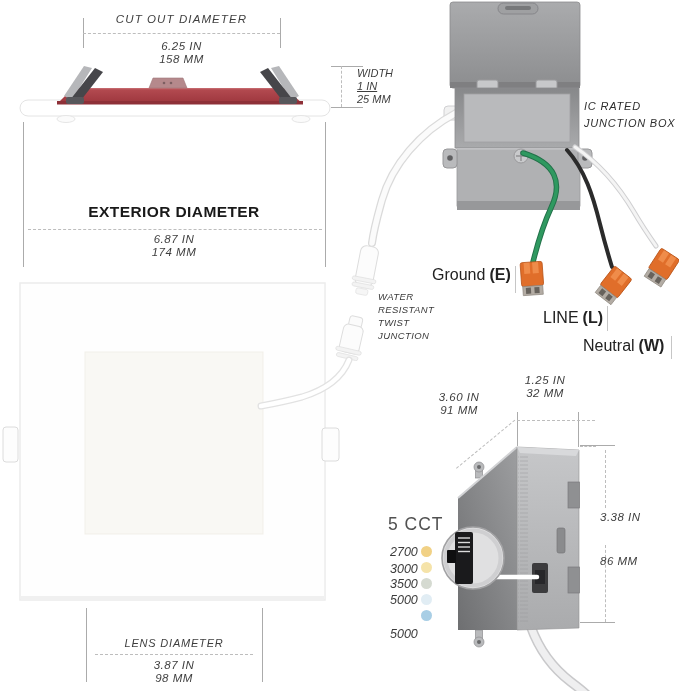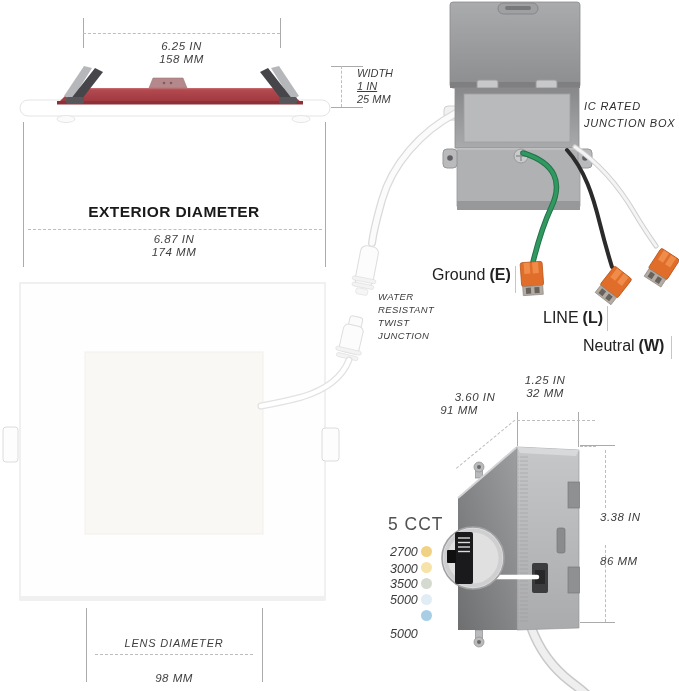--- a/index.html
+++ b/index.html
@@ -220,49 +220,51 @@
   <div class="hd" style="left:456px;top:468px;width:76px;transform:rotate(-39.5deg);transform-origin:0 0;"></div>
   <div class="hl" style="left:580px;top:445px;width:35px;"></div>
   <div class="hl" style="left:580px;top:622px;width:35px;"></div>
   <div class="vd" style="left:605px;top:450px;height:58px;"></div>
   <div class="vd" style="left:605px;top:545px;height:77px;"></div>
 
   <div class="tick" style="left:515px;top:266px;height:27px;"></div>
   <div class="tick" style="left:607px;top:306px;height:25px;"></div>
   <div class="tick" style="left:671px;top:336px;height:23px;"></div>
 
+  <div class="t it dim ctr" style="left:83px;top:13px;width:197px;letter-spacing:1.1px;">CUT OUT DIAMETER</div>
   <div class="t it dim ctr" style="left:83px;top:40px;width:197px;">6.25 IN</div>
   <div class="t it dim ctr" style="left:83px;top:53px;width:197px;">158 MM</div>
 
   <div class="t it" style="left:357px;top:67px;font-size:11px;">WIDTH</div>
   <div class="t it" style="left:357px;top:80px;font-size:11px;text-decoration:underline;">1 IN</div>
   <div class="t it" style="left:357px;top:93px;font-size:11px;">25 MM</div>
 
   <div class="t ctr" style="left:23px;top:203px;width:302px;font-size:15.5px;font-weight:bold;letter-spacing:.4px;color:#191919;">EXTERIOR DIAMETER</div>
   <div class="t it dim ctr" style="left:23px;top:233px;width:302px;">6.87 IN</div>
   <div class="t it dim ctr" style="left:23px;top:246px;width:302px;">174 MM</div>
 
   <div class="t it ctr" style="left:86px;top:637px;width:176px;font-size:11px;letter-spacing:.8px;">LENS DIAMETER</div>
+  <div class="t it dim ctr" style="left:86px;top:659px;width:176px;">3.87 IN</div>
   <div class="t it dim ctr" style="left:86px;top:672px;width:176px;">98 MM</div>
 
   <div class="t it" style="left:584px;top:100px;font-size:11px;letter-spacing:.8px;color:#2e2e2e;">IC RATED</div>
   <div class="t it" style="left:584px;top:117px;font-size:11px;letter-spacing:.8px;color:#2e2e2e;">JUNCTION BOX</div>
 
   <div class="t it note" style="left:378px;top:291px;">WATER</div>
   <div class="t it note" style="left:378px;top:304px;">RESISTANT</div>
   <div class="t it note" style="left:378px;top:317px;">TWIST</div>
   <div class="t it note" style="left:378px;top:330px;">JUNCTION</div>
 
   <div class="t wire-label" style="left:432px;top:266px;"><span>Ground</span><b>(E)</b></div>
   <div class="t wire-label" style="left:543px;top:309px;"><span>LINE</span><b>(L)</b></div>
   <div class="t wire-label" style="left:583px;top:337px;"><span>Neutral</span><b>(W)</b></div>
 
   <div class="t it dim ctr" style="left:505px;top:374px;width:80px;">1.25 IN</div>
   <div class="t it dim ctr" style="left:505px;top:387px;width:80px;">32 MM</div>
-  <div class="t it dim ctr" style="left:452px;top:391px;width:46px;">3.60 IN</div>
+  <div class="t it dim ctr" style="left:436px;top:391px;width:46px;">3.60 IN</div>
   <div class="t it dim ctr" style="left:436px;top:404px;width:46px;">91 MM</div>
   <div class="t it dim" style="left:600px;top:511px;">3.38 IN</div>
   <div class="t it dim" style="left:600px;top:526px;margin-top:29px;">86 MM</div>
 
   <div class="t" style="left:388px;top:514px;font-size:17.5px;letter-spacing:1px;color:#515151;">5 CCT</div>
 
   <div class="t cct-num" style="left:390px;top:545px;">2700</div>
   <div class="cct-dot" style="left: 421px; top: 546px; background: rgb(241, 209, 133);"></div>
   <div class="t cct-num" style="left:390px;top:562px;">3000</div>
   <div class="cct-dot" style="left: 421px; top: 562px; background: rgb(245, 227, 169);"></div>

